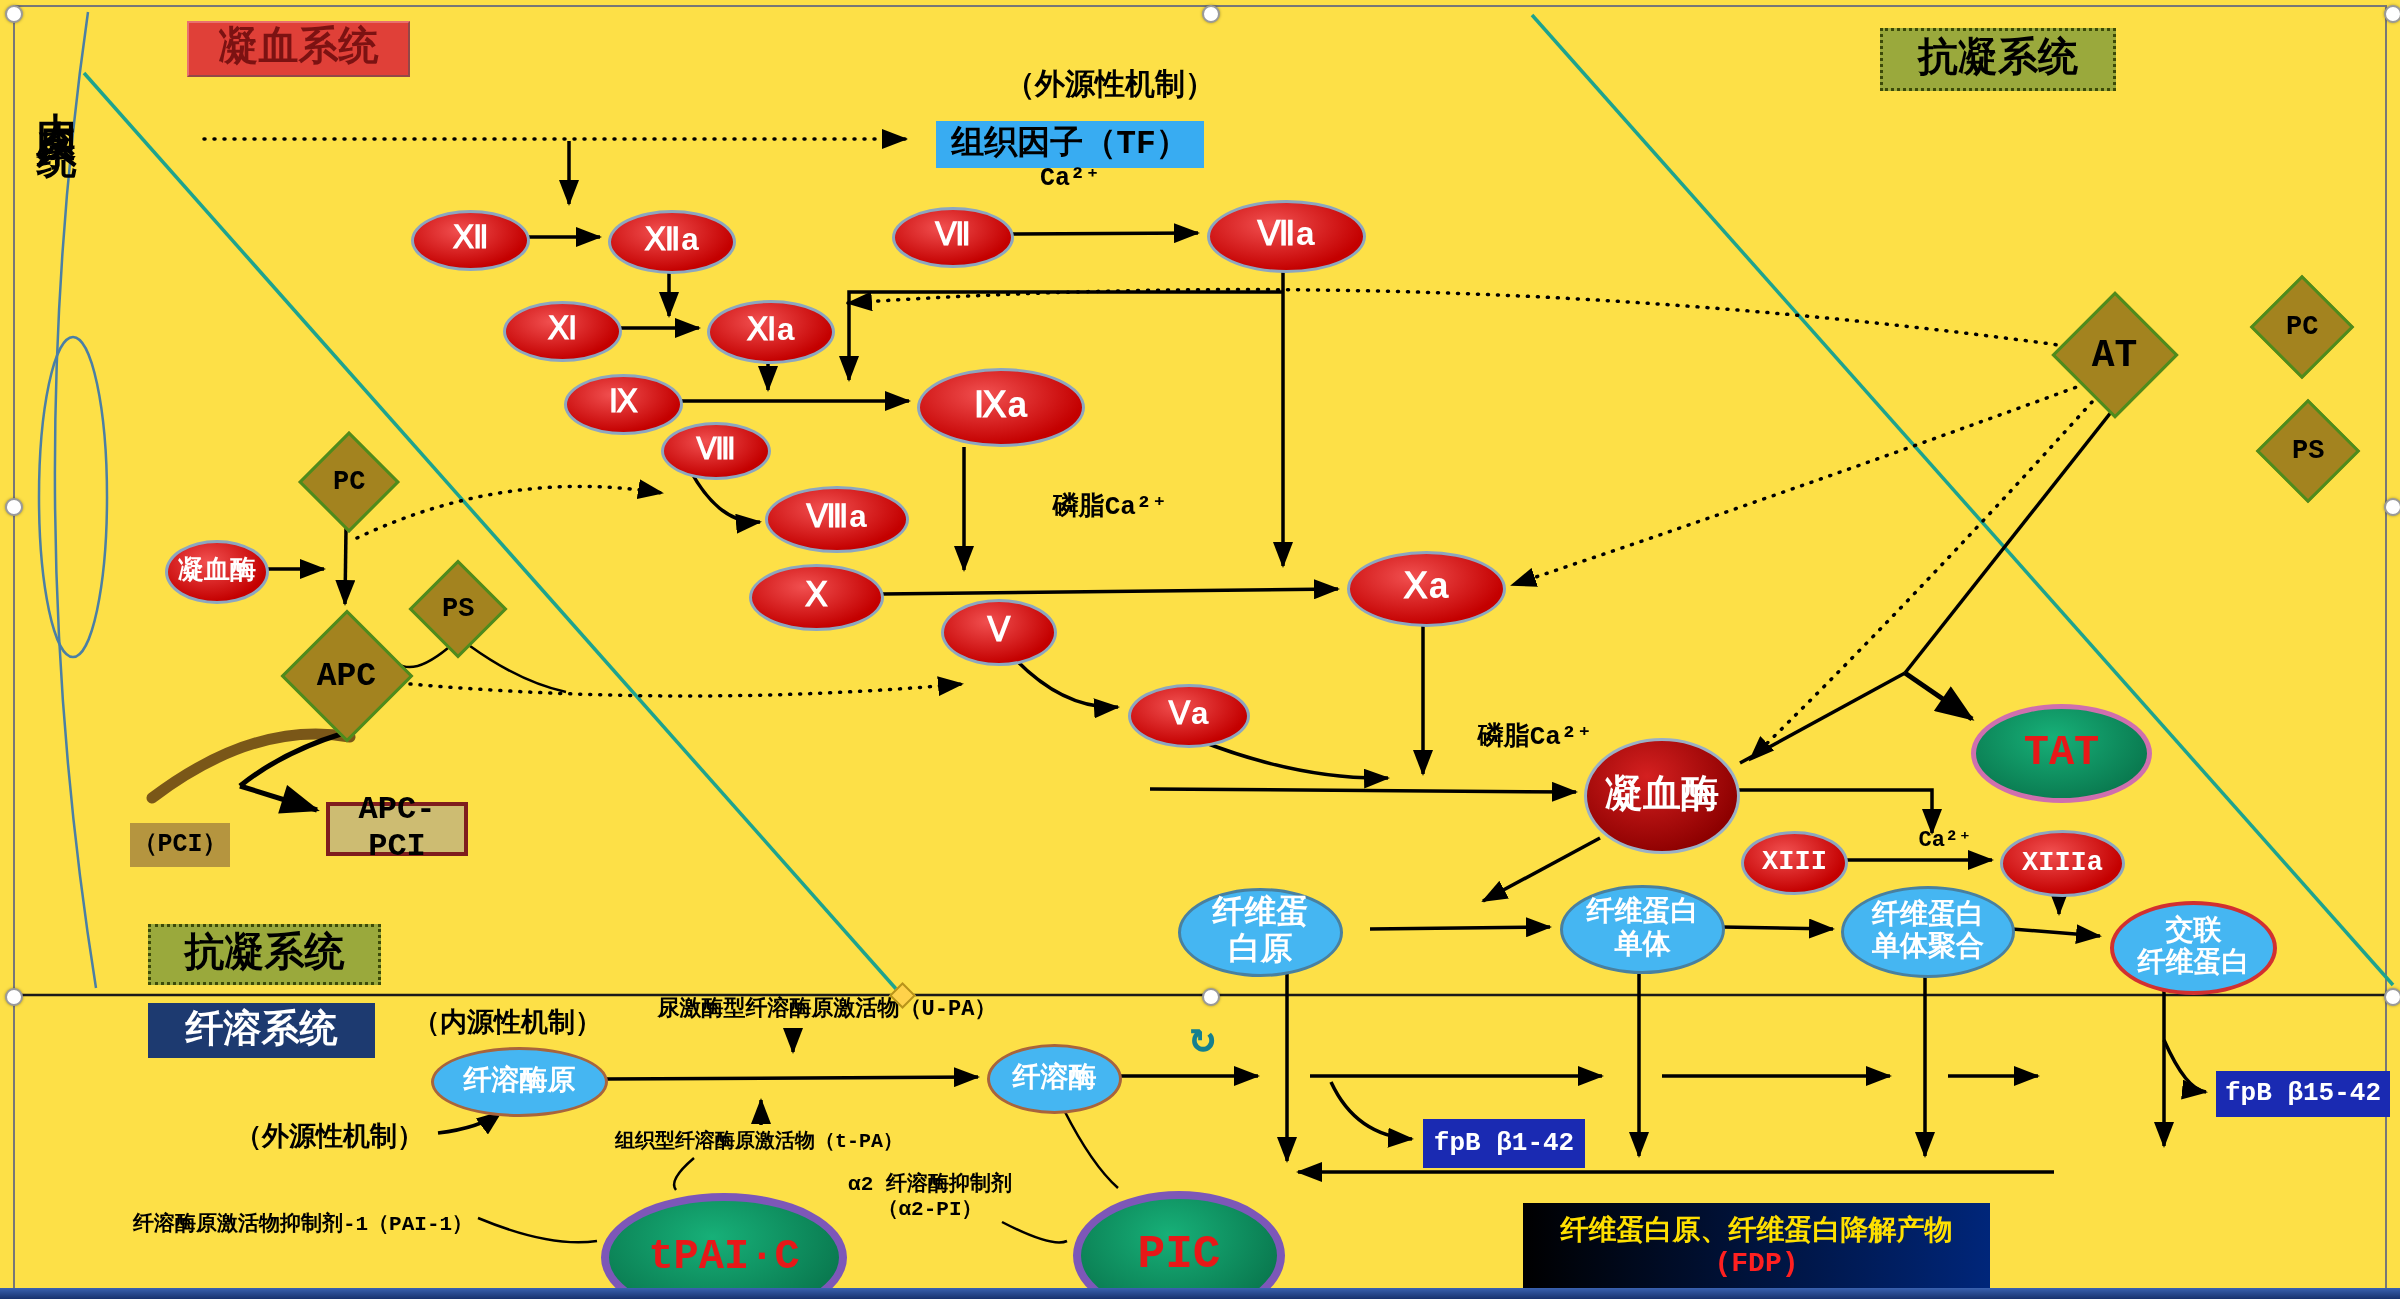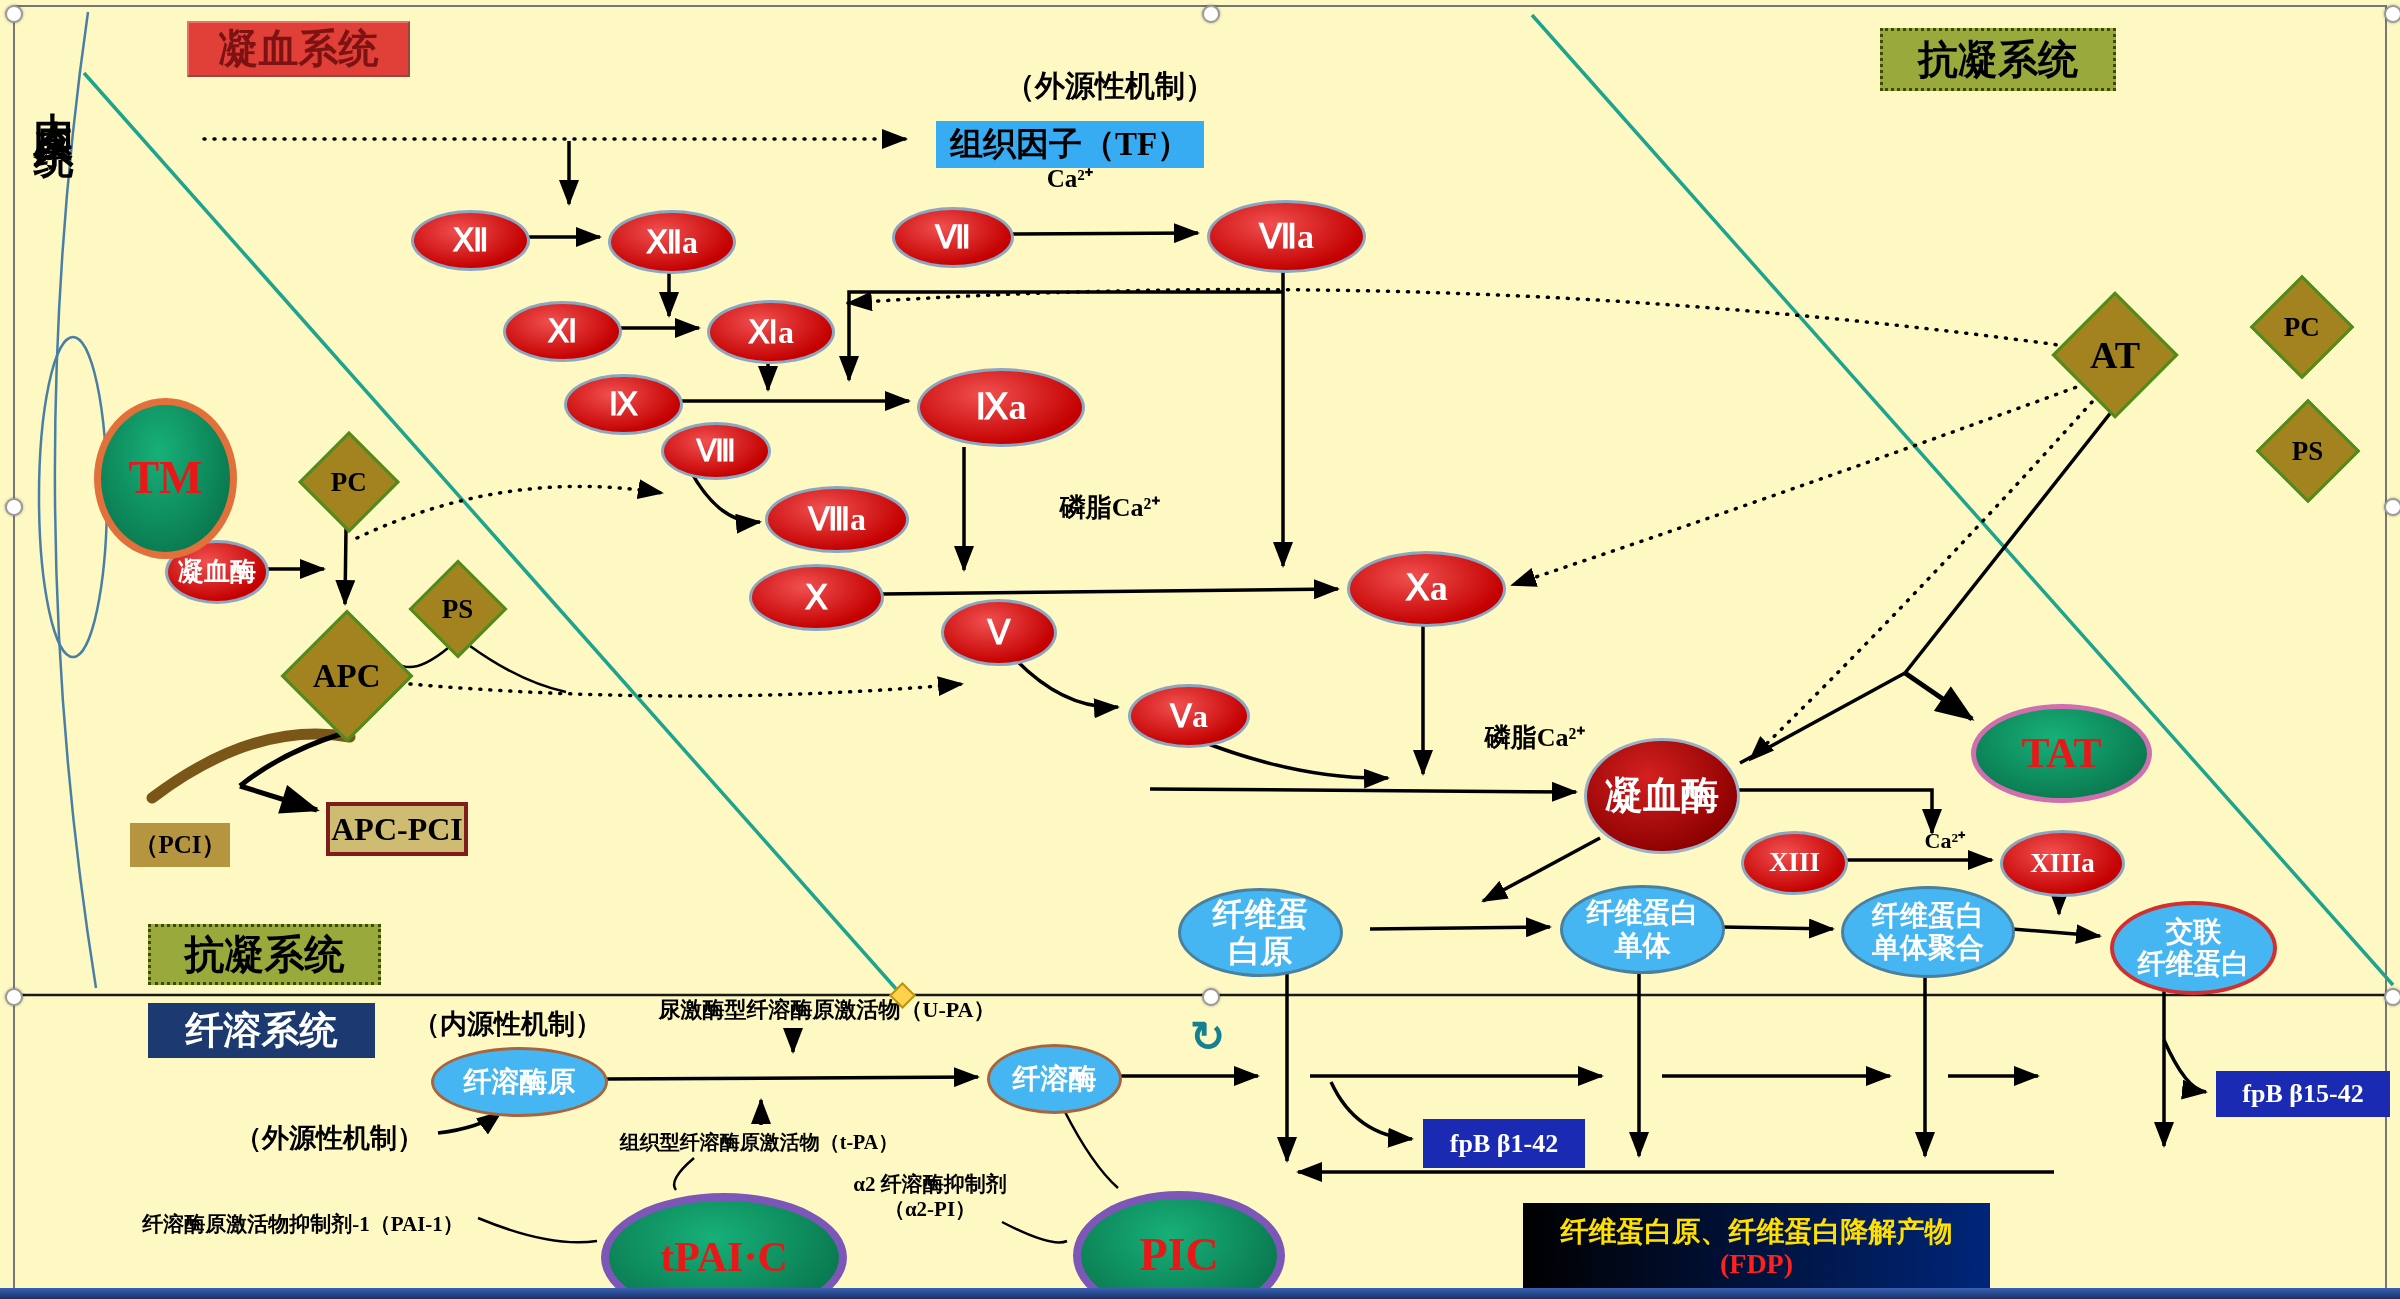--- a/index.html
+++ b/index.html
@@ -1,17 +1,17 @@
 <!DOCTYPE html>
 <html><head>
 <meta charset="utf-8">
 <style>
   html,body{margin:0;padding:0;background:#fff}
-  #stage{position:relative;width:2400px;height:1299px;background:#fef9c3;overflow:hidden;
-         font-family:Liberation Serif, serif;color:#000}
+  #stage{position:relative;width:2400px;height:1299px;background:#fde047;overflow:hidden;
+         font-family:Liberation Mono, monospace;color:#000}
   .lbl{position:absolute;font-weight:bold;color:#000;text-align:center;line-height:1.2}
   .ell{position:absolute;border-radius:50%;display:flex;align-items:center;justify-content:center;
        text-align:center;font-weight:bold;line-height:1.15;color:#fff}
   .red{background:radial-gradient(ellipse at 40% 32%,#f15050,#c40000 72%);border:3px solid #8ca6c0}
   .reddark{background:radial-gradient(ellipse at 40% 32%,#d42020,#8d0000 75%);border:3px solid #9ab0c6}
   .blue{background:#45b6f2;border:3px solid #49809f}
   .green{background:radial-gradient(ellipse at 45% 32%,#17b078,#0a7a50 75%);color:#e81818}
   .box{position:absolute;display:flex;align-items:center;justify-content:center;
        font-weight:bold;text-align:center;line-height:1.15}
   .diamond{position:absolute;display:flex;align-items:center;justify-content:center;
@@ -144,21 +144,20 @@
   <div class="ell red" style="left:765px;top:486px;width:138px;height:61px;font-size:32px">Ⅷa</div>
   <div class="ell red" style="left:749px;top:564px;width:129px;height:61px;font-size:34px">Ⅹ</div>
   <div class="ell red" style="left:1347px;top:551px;width:153px;height:70px;font-size:36px">Ⅹa</div>
   <div class="ell red" style="left:941px;top:599px;width:110px;height:61px;font-size:34px">Ⅴ</div>
   <div class="ell red" style="left:1128px;top:684px;width:116px;height:58px;font-size:32px">Ⅴa</div>
   <div class="ell reddark" style="left:1584px;top:738px;width:150px;height:110px;font-size:38px">凝血酶</div>
   <div class="ell red" style="left:1741px;top:831px;width:101px;height:58px;font-size:27px">XIII</div>
   <div class="ell red" style="left:2000px;top:830px;width:119px;height:61px;font-size:27px">XIIIa</div>
   <div class="ell red" style="left:165px;top:540px;width:98px;height:58px;font-size:26px">凝血酶</div>
 
-  <div class="ell green" style="left:94px;top:398px;width:129px;height:147px;font-size:46px;border:7px solid #e2703a">TM</div>
   <div class="diamond" style="left:313px;top:446px;width:66px;height:66px">
     <span style="font-size:27px">PC</span>
     </div>
   <div class="diamond" style="left:423px;top:574px;width:64px;height:64px">
     <span style="font-size:27px">PS</span>
     </div>
   <div class="diamond" style="left:300px;top:629px;width:88px;height:88px">
     <span style="font-size:33px">APC</span>
     </div>
   <div class="box" style="left:130px;top:823px;width:100px;height:44px;background:#b5953f;font-size:25px">（PCI）</div>

